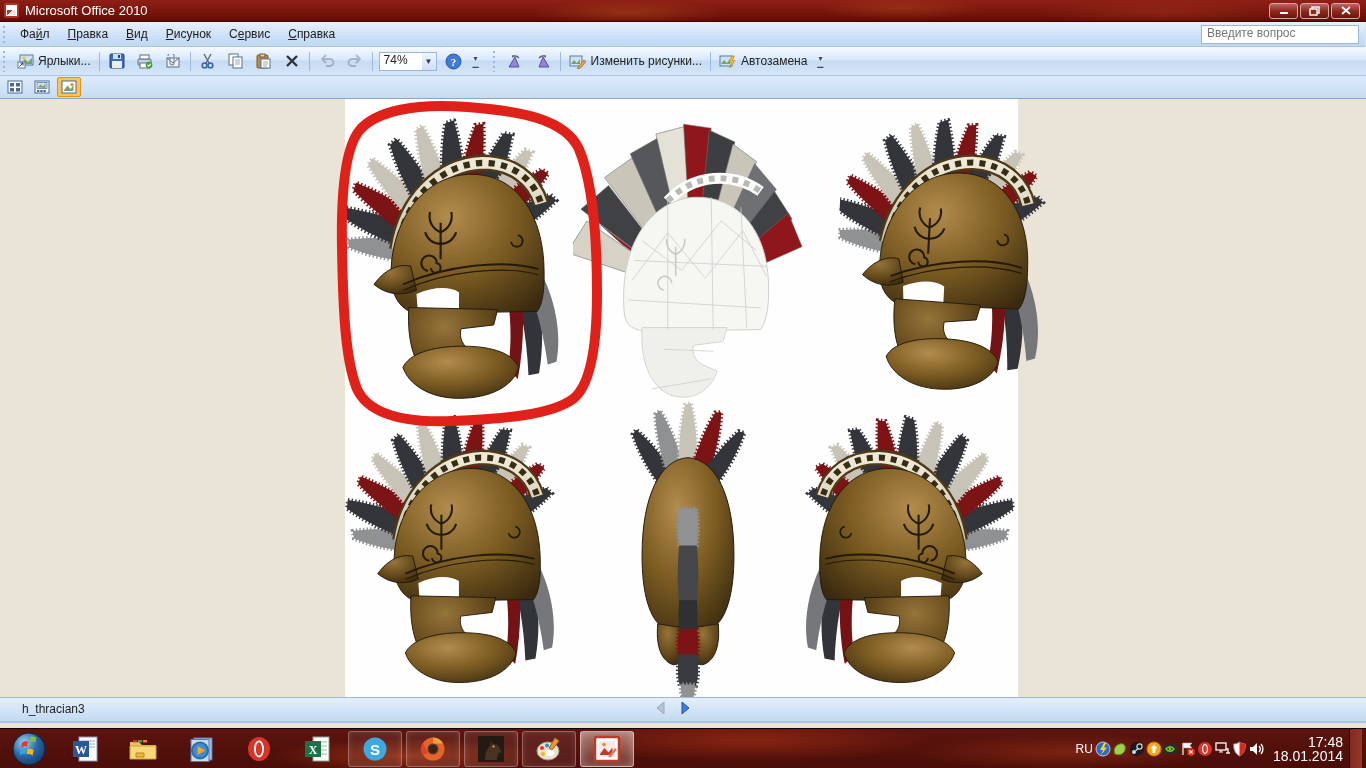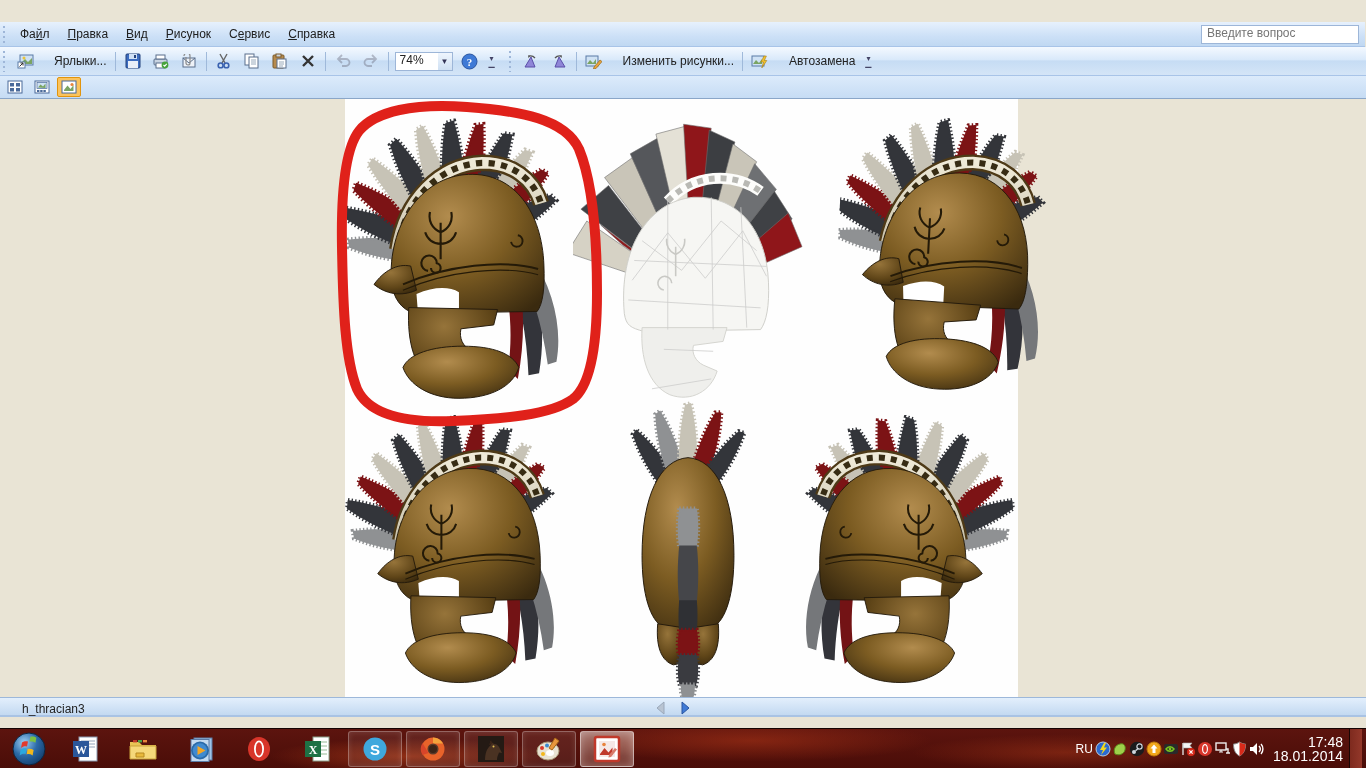--- a/index.html
+++ b/index.html
@@ -39,21 +39,21 @@
   .menu-item .k { text-decoration:underline; }
   .qbox { margin-left:auto; margin-right:6px; width:158px; height:19px;
     background:#fff; border:1px solid #9db6d8; display:flex; align-items:flex-start; }
   .qbox input { flex:1; border:0; outline:0; font-size:12px; padding:0 5px;
     font-family:"Liberation Sans", sans-serif; color:#444; background:transparent; }
 
   
   .toolbar { position:absolute; top:47px; left:0; right:0; height:29px;
     background:linear-gradient(#f4f9ff,#d9e9fa 45%,#c6dcf4 50%,#d4e5f7);
     border-bottom:1px solid #a8c4e8; display:flex; align-items:center; font-size:12px; color:#222; }
-  .tb-btn { height:23px; display:flex; align-items:center; gap:20px; padding:0 5px;
+  .tb-btn { height:23px; display:flex; align-items:center; gap:4px; padding:0 5px;
     border-radius:2px; }
   .tb-sep { width:1px; height:19px; background:#9fb9da; margin:0 3px; }
   .dis { opacity:.4; }
   .zoom-combo { display:flex; align-items:flex-start; height:19px; border:1px solid #9db6d8;
     background:#fff; margin:0 3px; }
   .zoom-combo .zv { width:42px; padding:0 4px; font-size:12px; }
   .zoom-combo .drop { width:14px; align-self:stretch; display:flex; align-items:center;
     justify-content:center; font-size:8px; color:#335; background:linear-gradient(#eef5fd,#cfe0f3); }
   .chev { margin:0 2px; width:12px; display:flex; flex-direction:column; align-items:center;
     color:#446; font-size:8px; line-height:5px; }
@@ -68,21 +68,21 @@
     border-radius:2px; border:1px solid transparent; }
   .vm-btn.active { background:#fbc35c; border:1px solid #e1940d; }
   .vm-btn svg { display:block; }
 
   
   .content { position:absolute; top:99px; left:0; right:0; height:604px; background:#e9e4d5; }
   .panel { position:absolute; left:345px; top:0; width:673px; height:604px; background:#fefefe; }
   .panel svg { position:absolute; }
 
   
-  .statusbar { position:absolute; top:697px; left:0; right:0; height:20px;
+  .statusbar { position:absolute; top:697px; left:0; right:0; height:26px;
     background:linear-gradient(#e3effc,#c3d9f1);
     border-top:1px solid #9db8da; border-bottom:2px solid #a9c3e4;
     font-size:12px; color:#222; }
   .sb-file { position:absolute; left:22px; top:4px; }
   .sb-nav { position:absolute; left:655px; top:3px; display:flex; gap:16px; }
   .sb-zoom { position:absolute; left:1002px; top:3px; display:flex; align-items:center; gap:6px; }
   .slider-track { position:relative; width:236px; height:3px; margin:0 4px;
     background:linear-gradient(#93a5ba,#c9d6e6); border-radius:2px; }
   .slider-thumb { position:absolute; left:93px; top:-8px; width:11px; height:18px;
     background:linear-gradient(#fdfdfd,#d8e2ee); border:1px solid #7e93ad; border-radius:3px; }
@@ -221,20 +221,42 @@
           <path d="M66,150 C64,170 64,190 66,208 L84,208 C86,188 86,168 84,150 Z" fill="#45464a"></path>
           <path d="M66,206 C65,218 65,228 66,238 L84,238 C85,226 85,216 84,206 Z" fill="#2f3034"></path>
           <path d="M66,236 C64,248 64,256 66,264 L84,264 C86,254 86,246 84,236 Z" fill="#7c1315" stroke="#7c1315"></path>
           <path d="M66,262 C64,276 64,286 67,294 L83,294 C86,284 86,274 84,262 Z" fill="#3a3b40" stroke="#3a3b40"></path>
           <path d="M68,292 C67,298 68,303 70,307 L80,307 C82,302 82,296 82,292 Z" fill="#8f9193" stroke="#8f9193"></path>
         </g>
       </symbol>
     </defs>
   </svg>
 
+  <div class="titlebar">
+    <div class="app-icon"></div>
+    <span>Microsoft Office 2010</span>
+    <div class="win-btns">
+      <div class="win-btn">
+        <svg width="10" height="9">
+            <rect x="1" y="6" width="8" height="2" fill="#fff"></rect>
+          </svg>
+      </div>
+      <div class="win-btn">
+        <svg width="11" height="10">
+          <rect x="3" y="1" width="7" height="6" fill="none" stroke="#fff" stroke-width="1.4"></rect>
+          <rect x="1" y="3" width="7" height="6" fill="#8c2a1c" stroke="#fff" stroke-width="1.4"></rect>
+        </svg>
+      </div>
+      <div class="win-btn">
+        <svg width="10" height="9">
+          <path d="M1,1 L9,8 M9,1 L1,8" stroke="#fff" stroke-width="1.8"></path>
+        </svg>
+      </div>
+    </div>
+  </div>
 
   <div class="menubar">
     <div class="grip"></div>
     <div class="menu-item"><span>Фа</span><span class="k">й</span><span>л</span></div>
     <div class="menu-item"><span></span><span class="k">П</span><span>равка</span></div>
     <div class="menu-item"><span></span><span class="k">В</span><span>ид</span></div>
     <div class="menu-item"><span></span><span class="k">Р</span><span>исунок</span></div>
     <div class="menu-item"><span>С</span><span class="k">е</span><span>рвис</span></div>
     <div class="menu-item"><span></span><span class="k">С</span><span>правка</span></div>
     <div class="qbox">

